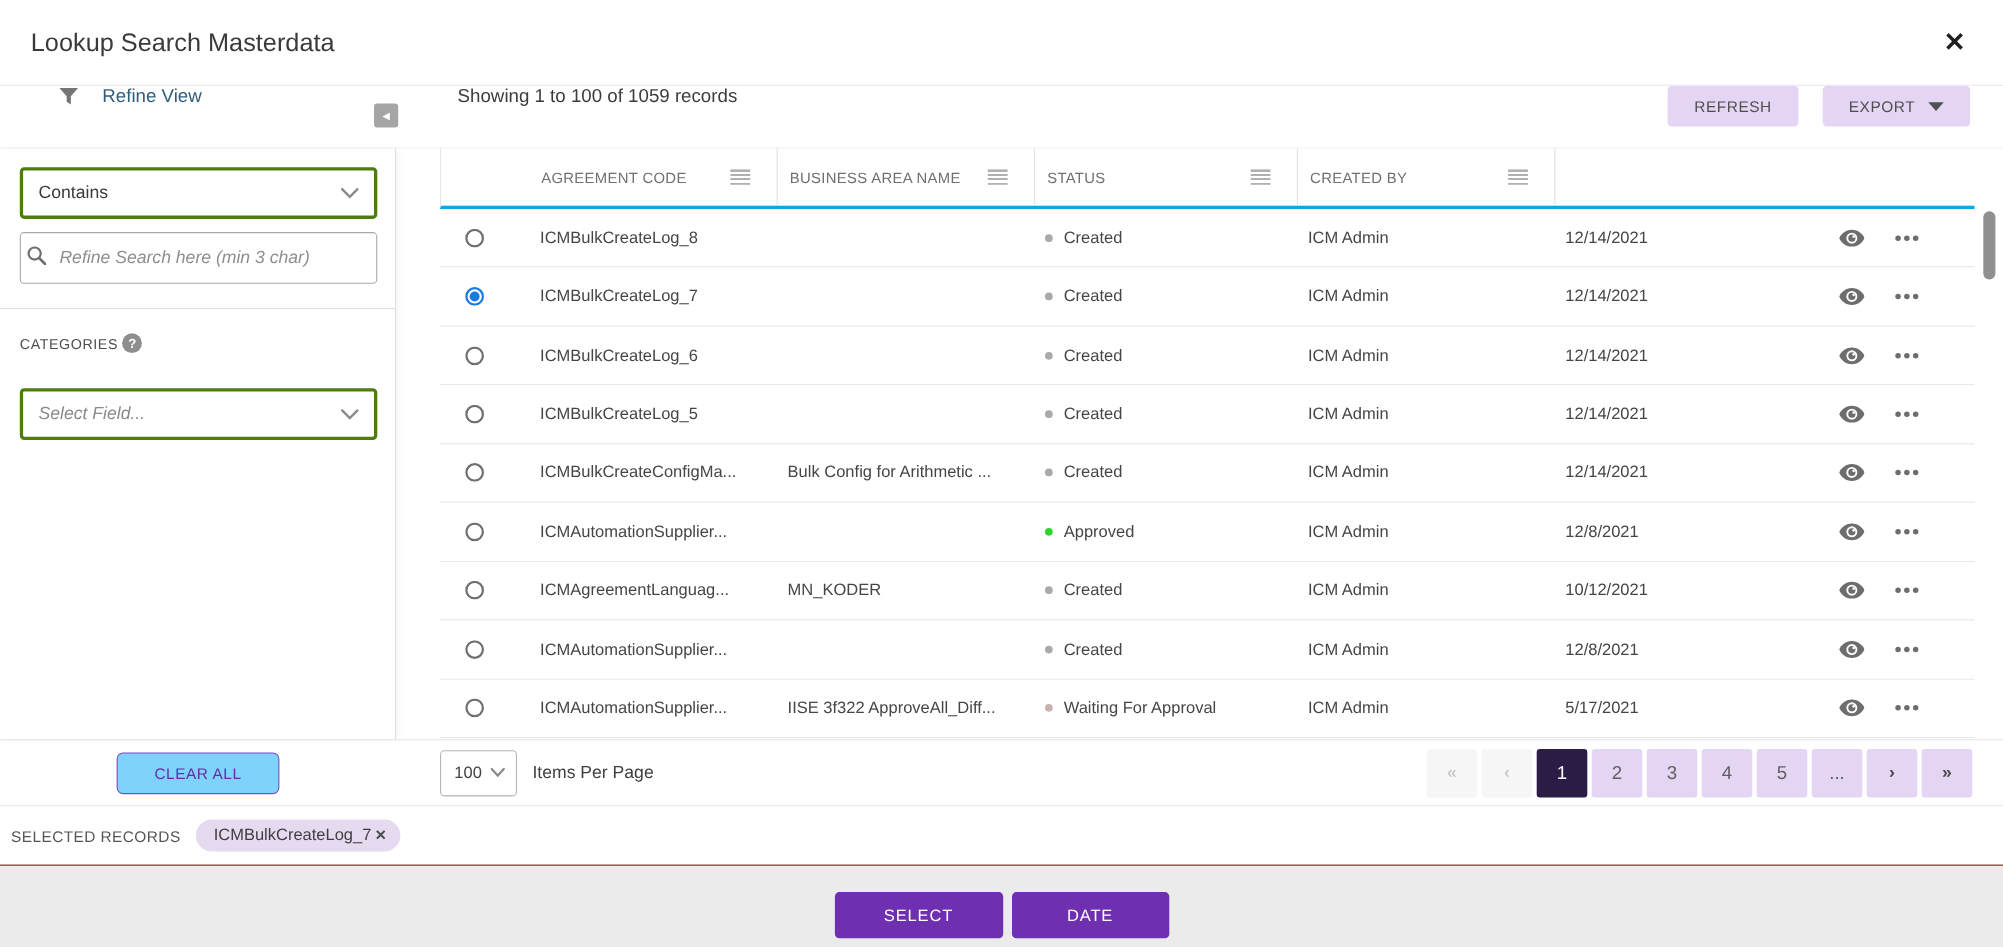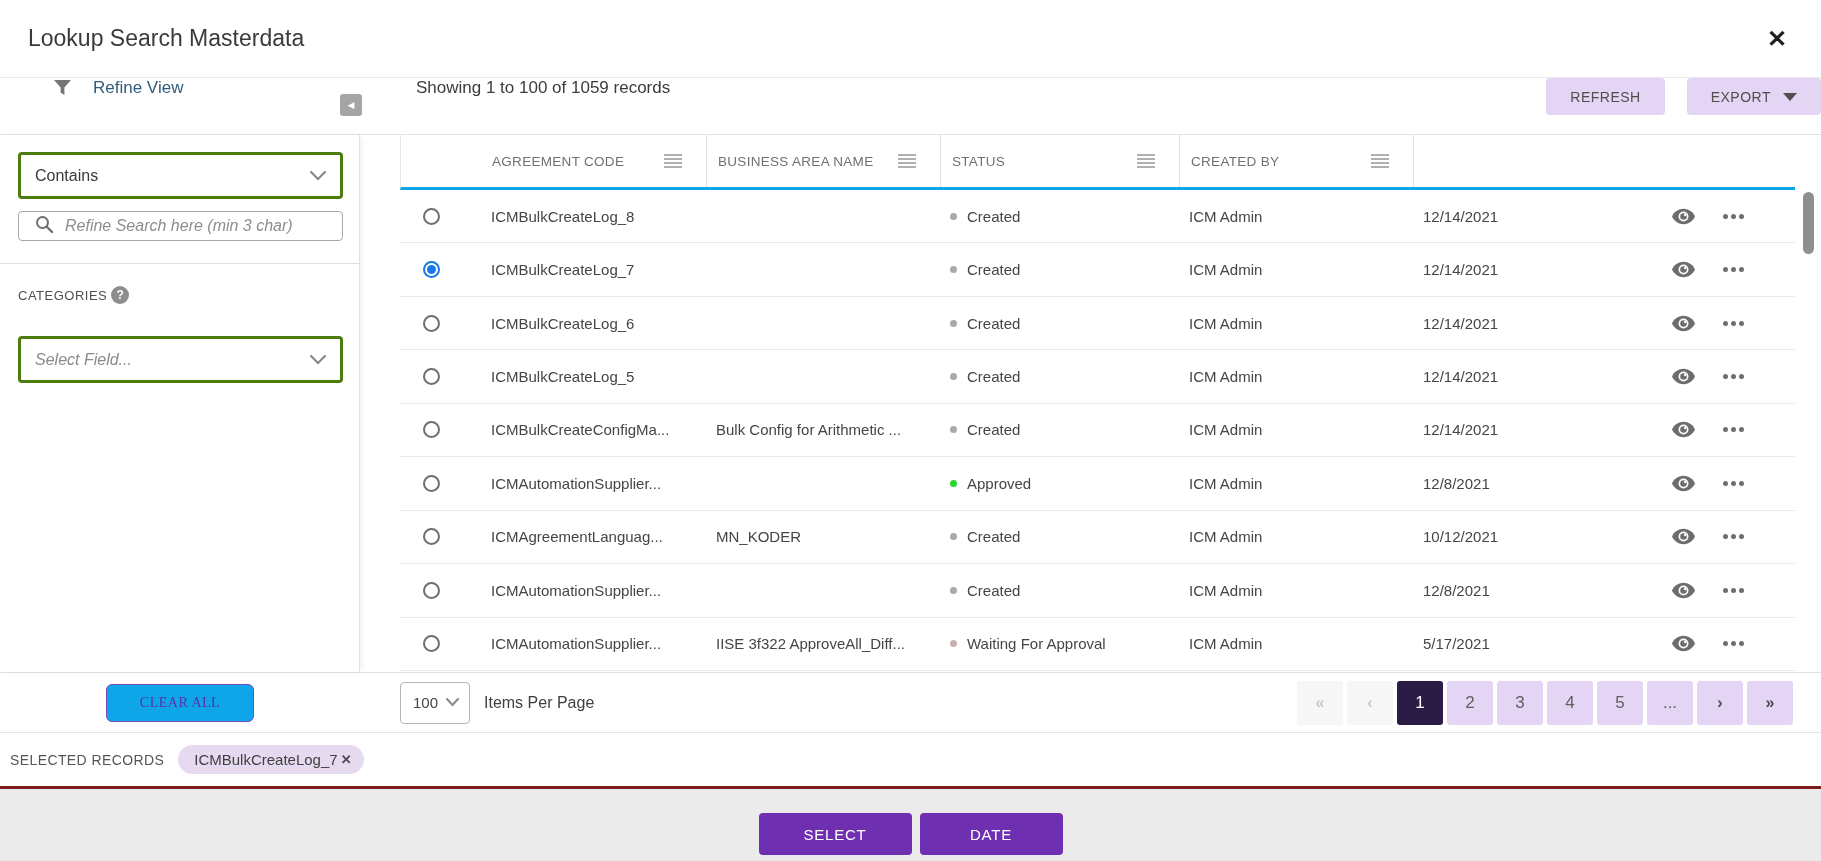--- a/index.html
+++ b/index.html
@@ -12,32 +12,32 @@
   .spacer{flex:1;}
   .close-btn{font-size:24px;font-weight:700;color:#1f1f1f;cursor:pointer;line-height:1;}
 
   
   .toolbar{height:56px;flex:0 0 56px;display:flex;align-items:flex-start;position:relative;background:#fff;padding-left:36px;}
   .refine-head{width:360px;flex:0 0 360px;display:flex;align-items:center;padding-left:18px;}
   .funnel{margin-right:22px;display:inline-flex;}
   .refine-label{font-size:17px;color:var(--refine-heading,#2f5d7c);}
   .collapse-btn{position:absolute;left:340px;top:16px;width:22px;height:22px;background:#a5a5a5;border-radius:3px;color:#fff;font-size:9px;display:flex;align-items:center;justify-content:center;cursor:pointer;}
   .showing{font-size:17px;color:#3c3c3c;margin-left:20px;}
-  .tb-buttons{display:flex;gap:22px;}
+  .tb-buttons{display:flex;gap:22px;margin-right:30px;}
   .lav-btn{height:37px;border:none;border-radius:4px;background:var(--lavender,#e3d5f3);color:#4f4f4f;font-size:14px;letter-spacing:.5px;padding:0 24px;display:flex;align-items:center;gap:12px;cursor:pointer;}
   .caret-down{width:0;height:0;border-left:7px solid transparent;border-right:7px solid transparent;border-top:8px solid #4f4f4f;display:inline-block;}
 
   
   .content{flex:1;display:flex;border-top:1px solid #e3e3e3;min-height:0;}
   .sidebar{width:360px;flex:0 0 360px;background:#fff;border-right:1px solid #e0e0e0;box-shadow:3px 0 6px -2px rgba(0,0,0,.07);padding:17px 16px 0 18px;z-index:2;}
   .select-box{height:47px;border:3px solid #4d7c0f;border-radius:4px;background:#fff;display:flex;align-items:center;padding:0 14px;cursor:pointer;margin-bottom:12px;}
   .select-box .val{font-size:16px;color:#3a3a3a;flex:1;}
   .select-box .val.ph{color:#8a8a8a;font-style:italic;}
   .chev{display:inline-flex;}
-  .search-box{height:30px;border:1px solid #a9a9a9;border-radius:4px;display:flex;align-items:center;padding:0 16px;margin-bottom:22px;}
+  .search-box{height:47px;border:1px solid #a9a9a9;border-radius:4px;display:flex;align-items:center;padding:0 5px;margin-bottom:22px;}
   .search-box input{border:none;outline:none;flex:1;font-size:16px;color:#3a3a3a;margin-left:10px;min-width:0;}
   .search-box input::placeholder{color:#8e8e8e;font-style:italic;}
   .side-divider{border-top:1px solid #dedede;margin:0 -16px 22px -18px;}
   .cat-row{display:flex;align-items:center;gap:4px;margin-bottom:32px;}
   .cat-label{font-size:13px;letter-spacing:.5px;color:#4f4f4f;}
   .help-icon{width:18px;height:18px;border-radius:50%;background:#8e8e8e;color:#fff;font-size:12px;font-weight:700;display:flex;align-items:center;justify-content:center;cursor:pointer;}
 
   .main{flex:1;position:relative;background:#fff;min-width:0;padding-left:40px;}
   .thead{display:flex;width:1395px;height:55px;border-left:1px solid #e7e7e7;border-bottom:3px solid #0ea5e9;align-items:center;}
   .th{height:100%;display:flex;align-items:center;padding:0 10px 0 11px;}
@@ -62,39 +62,39 @@
   .dot{width:7px;height:7px;border-radius:50%;margin-right:10px;flex:0 0 7px;}
   .w-actions.td{justify-content:flex-start;gap:28px;padding-left:22px;}
   .eye{display:inline-flex;cursor:pointer;}
   .more{display:inline-flex;gap:3px;cursor:pointer;align-items:center;}
   .more i{width:5px;height:5px;border-radius:50%;background:#6d6d6d;display:block;}
   .scroll-thumb{position:absolute;right:7px;top:57px;width:11px;height:62px;border-radius:6px;background:#8f8f8f;cursor:grab;}
 
   
   .pag-row{height:60px;flex:0 0 60px;display:flex;align-items:center;border-top:1px solid #e0e0e0;background:#fff;}
   .clearall-zone{width:360px;flex:0 0 360px;display:flex;justify-content:center;}
-  .clear-all{height:38px;min-width:148px;background:#0ea5e9;border:1px solid #7a4bbf;border-radius:6px;color:#5f2ea6;font-size:14px;letter-spacing:.5px;cursor:pointer;padding:0 22px;font-family:Liberation Serif, serif;}
+  .clear-all{height:38px;min-width:148px;background:#7dd3fc;border:1px solid #7a4bbf;border-radius:6px;color:#5f2ea6;font-size:14px;letter-spacing:.5px;cursor:pointer;padding:0 22px;}
   .ipp{display:flex;align-items:center;margin-left:40px;}
   .ipp-select{width:70px;height:42px;border:1px solid #b5b5b5;border-radius:4px;display:flex;align-items:center;padding:0 10px 0 12px;cursor:pointer;}
   .ipp-select .val{font-size:15px;color:#444;flex:1;}
   .ipp-label{font-size:16px;color:#3f3f3f;margin-left:14px;}
   .pages{display:flex;gap:4px;margin-right:28px;align-items:center;}
   .pg{width:46px;height:44px;border:none;border-radius:3px;background:var(--lavender,#ddd0ee);color:#5f5f5f;font-size:17px;display:flex;align-items:center;justify-content:center;cursor:pointer;}
   .pg.nav{font-size:16px;font-weight:700;color:#4a4a4a;}
   .pg.disabled{background:#f6f6f6;color:#c9c9c9;cursor:default;}
   .pg.active{background:var(--page-active,#2b1c46);color:#fff;}
 
   
   .sel-row{height:54px;flex:0 0 54px;display:flex;align-items:center;border-top:1px solid #e6e6e6;background:#fff;padding-left:10px;}
   .sel-label{font-size:14px;color:#555;letter-spacing:.4px;}
   .chip{margin-left:14px;background:#e5daf0;border-radius:15px;height:29px;display:flex;align-items:center;padding:0 12px 0 16px;font-size:15px;color:#3f3f3f;}
   .chip-x{font-size:13px;font-weight:700;color:#4a4a4a;margin-left:3px;cursor:pointer;}
 
   
-  .footer{height:75px;flex:0 0 75px;background:#ebebeb;border-top:3px solid #7f1d1d;display:flex;justify-content:center;align-items:flex-start;gap:8px;padding-top:24px;}
+  .footer{height:75px;flex:0 0 75px;background:#ebebeb;border-top:1px solid #7f1d1d;display:flex;justify-content:center;align-items:flex-start;gap:8px;padding-top:24px;}
   .primary-btn{height:42px;border:none;border-radius:4px;background:var(--primary,#6e30b0);color:#fff;font-size:15px;letter-spacing:.8px;cursor:pointer;}
   .btn-select{width:153px;}
   .btn-clear{width:143px;}
 </style>
 </head>
 <body>
 
 <div class="dialog">
 
   <div class="title-bar">

